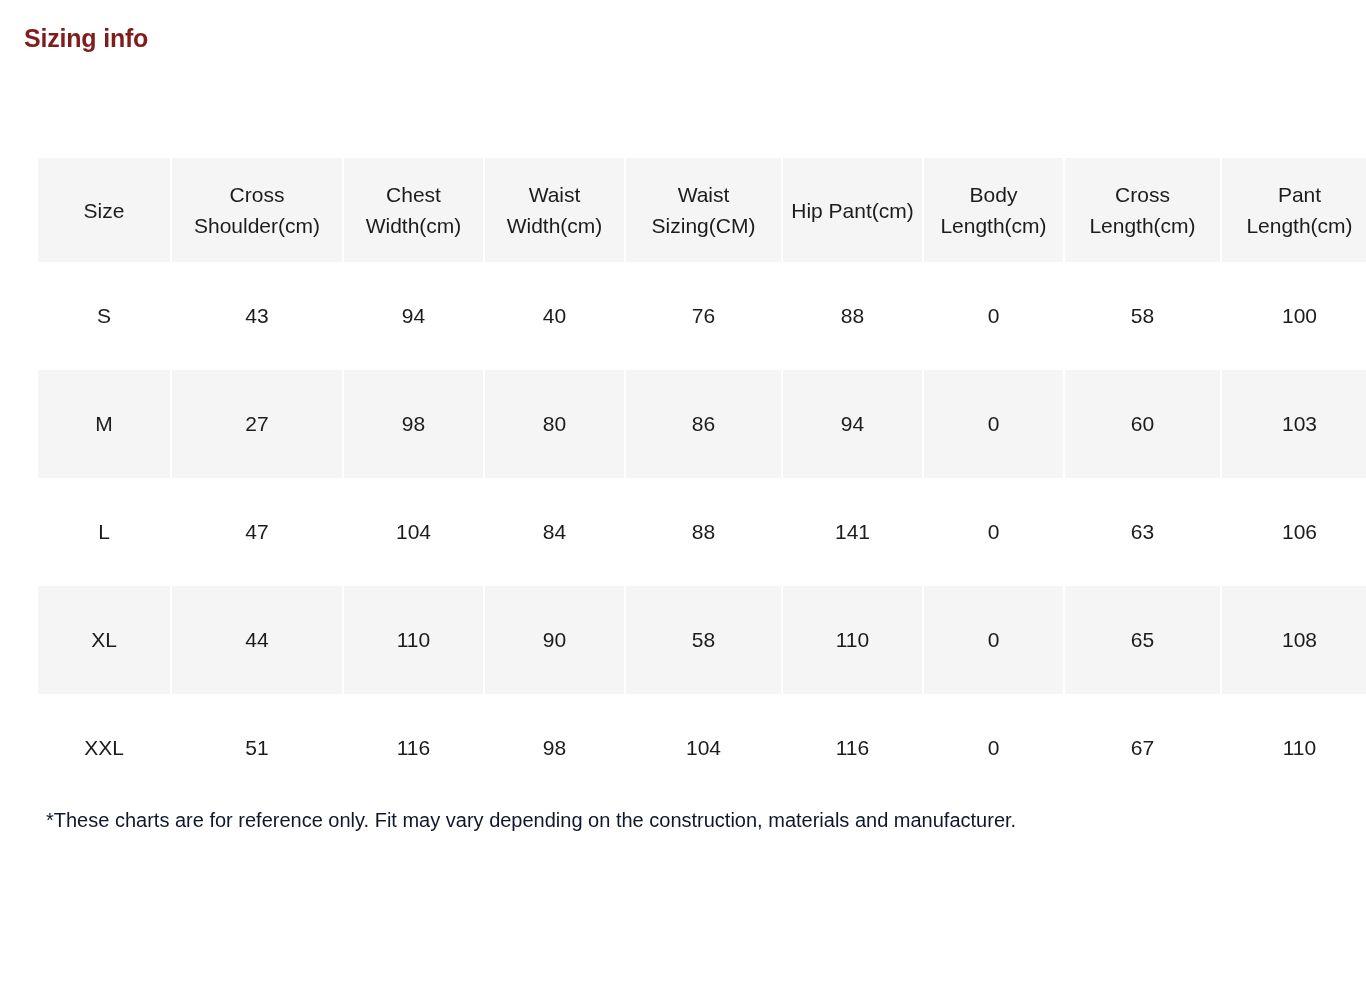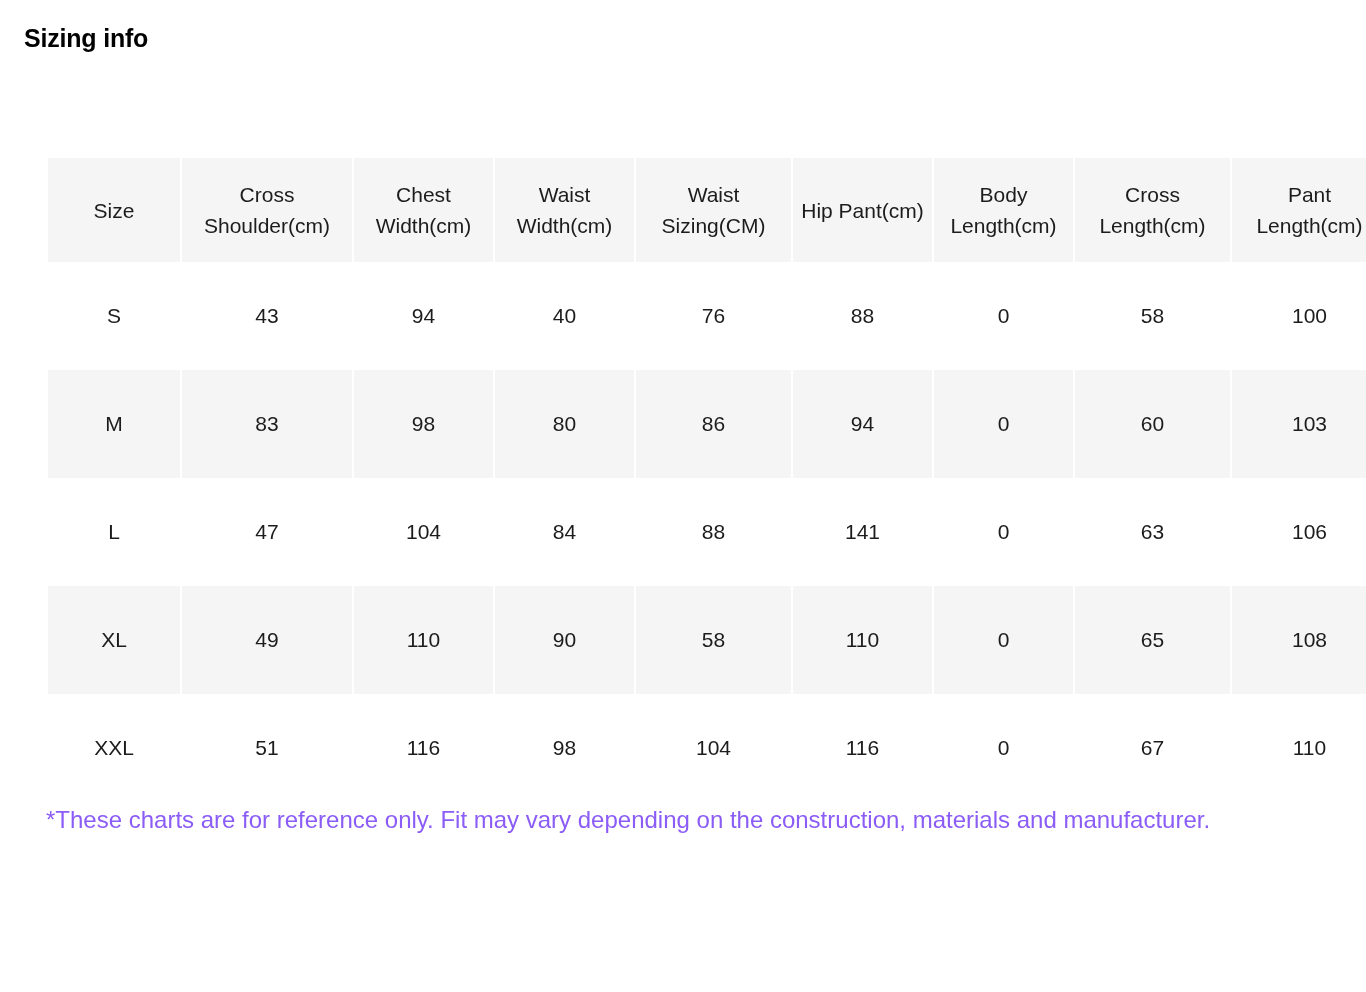--- a/index.html
+++ b/index.html
@@ -22,29 +22,29 @@
     height: 992px;
     box-sizing: border-box;
   }
 
   .page-title {
     position: absolute;
     left: 24px;
     top: 22px;
     font-size: 25px;
     font-weight: bold;
-    color: #000000;
+    color: #7f1d1d;
     letter-spacing: -0.2px;
     line-height: 32px;
     white-space: nowrap;
   }
 
   .table-wrap {
     position: absolute;
-    left: 48px;
+    left: 38px;
     top: 158px;
     width: 1308px;
   }
 
   table.size-table {
     border-collapse: separate;
     border-spacing: 2px 0;
     width: 1308px;
     table-layout: fixed;
     margin-left: -2px;
@@ -86,23 +86,23 @@
   col.c-size       { width: 132px; }
   col.c-std        { width: 170px; }
   col.c-narrow     { width: 139px; }
   col.c-mid        { width: 155px; }
 
   .footnote {
     position: absolute;
     left: 46px;
     top: 804px;
     width: 1180px;
-    font-size: 24px;
+    font-size: 20px;
     line-height: 32px;
-    color: #8b5cf6;
+    color: #0f172a;
   }
 </style>
 </head>
 <body>
 
 <div class="page">
 
   <div class="page-title">Sizing info</div>
 
   <div class="table-wrap">
@@ -138,21 +138,21 @@
           <td>94</td>
           <td>40</td>
           <td>76</td>
           <td>88</td>
           <td>0</td>
           <td>58</td>
           <td>100</td>
         </tr>
         <tr class="striped">
           <td>M</td>
-          <td>83</td>
+          <td>27</td>
           <td>98</td>
           <td>80</td>
           <td>86</td>
           <td>94</td>
           <td>0</td>
           <td>60</td>
           <td>103</td>
         </tr>
         <tr>
           <td>L</td>
@@ -160,21 +160,21 @@
           <td>104</td>
           <td>84</td>
           <td>88</td>
           <td>141</td>
           <td>0</td>
           <td>63</td>
           <td>106</td>
         </tr>
         <tr class="striped">
           <td>XL</td>
-          <td>49</td>
+          <td>44</td>
           <td>110</td>
           <td>90</td>
           <td>58</td>
           <td>110</td>
           <td>0</td>
           <td>65</td>
           <td>108</td>
         </tr>
         <tr>
           <td>XXL</td>

